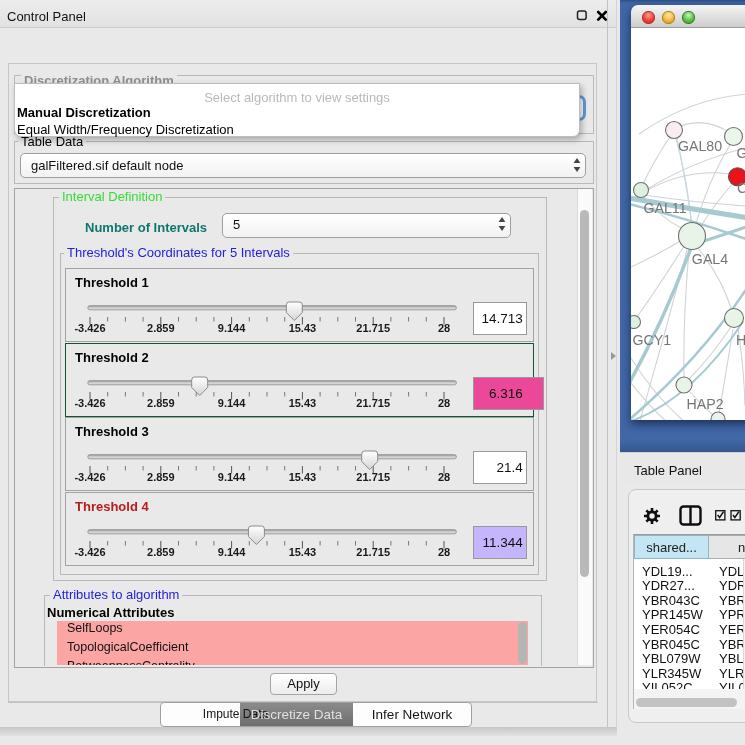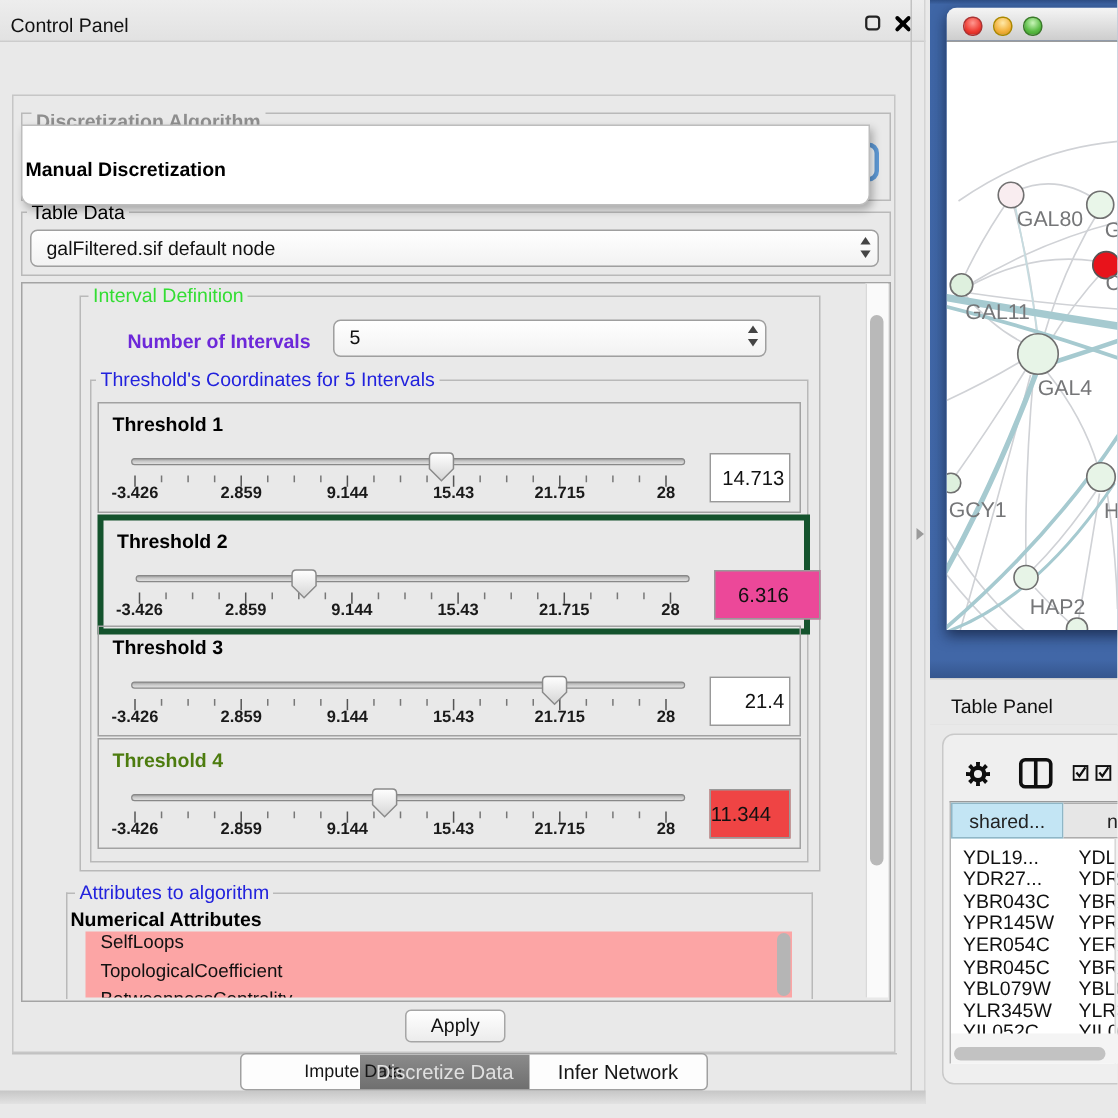--- a/index.html
+++ b/index.html
@@ -44,21 +44,21 @@
   </svg>
 
   <div class="abs" style="left:14px;top:188px;width:578px;height:478px;background:#e9e9e9;border:1px solid #a4a4a4;"></div>
 
   <div class="abs" style="left:577px;top:189px;width:14px;height:476px;background:#fafafa;border-left:1px solid #d9d9d9;"></div>
   <div class="abs" style="left:580px;top:210px;width:9px;height:367px;background:#b9b9b9;border-radius:5px;"></div>
 
   <div class="gbox" style="left:53px;top:197px;width:492px;height:382px;"></div>
   <div class="grouplab" style="left:59px;top:190px;color:#33dd33;">Interval Definition</div>
 
-  <div class="abs" style="left:85px;top:220px;font-size:13px;font-weight:bold;color:#6d28d9;">Number of Intervals</div>
+  <div class="abs" style="left:85px;top:220px;font-size:13px;font-weight:bold;color:#0f766e;">Number of Intervals</div>
   <div class="abs" style="left:222px;top:213px;width:287px;height:23px;background:linear-gradient(#ffffff,#f2f2f2);border:1px solid #9f9f9f;border-radius:5px;"></div>
   <div class="abs" style="left:233px;top:217px;font-size:13px;color:#111;">5</div>
   <svg class="abs" style="left:497px;top:216px;" width="10" height="16" viewBox="0 0 10 16">
     <path d="M5,1 L8.4,6 L1.6,6 Z" fill="#444"></path>
       <path d="M5,15 L8.4,10 L1.6,10 Z" fill="#444"></path>
   </svg>
 
   <div class="gbox" style="left:60px;top:253px;width:477px;height:320px;"></div>
   <div class="grouplab" style="left:64px;top:246px;color:#2222dd;">Threshold's Coordinates for 5 Intervals</div>
 
@@ -101,21 +101,21 @@
       <text x="24.0" y="63" text-anchor="middle" font-size="11" font-weight="bold" fill="#1a1a1a" font-family="Liberation Sans">-3.426</text>
         <text x="94.8" y="63" text-anchor="middle" font-size="11" font-weight="bold" fill="#1a1a1a" font-family="Liberation Sans">2.859</text>
         <text x="165.6" y="63" text-anchor="middle" font-size="11" font-weight="bold" fill="#1a1a1a" font-family="Liberation Sans">9.144</text>
         <text x="236.4" y="63" text-anchor="middle" font-size="11" font-weight="bold" fill="#1a1a1a" font-family="Liberation Sans">15.43</text>
         <text x="307.2" y="63" text-anchor="middle" font-size="11" font-weight="bold" fill="#1a1a1a" font-family="Liberation Sans">21.715</text>
         <text x="378.0" y="63" text-anchor="middle" font-size="11" font-weight="bold" fill="#1a1a1a" font-family="Liberation Sans">28</text>
       <path d="M220.3,36 Q220.3,33 223.1,33 L233.5,33 Q236.3,33 236.3,36 L236.3,43.5 L228.3,51.5 L220.3,43.5 Z" fill="url(#thg)" stroke="#8a8a8a" stroke-width="1"></path>
     </svg>
     <div class="abs" style="left:406.8px;top:33px;width:49px;height:31px;background:#fff;border:1px solid #999;text-align:right;font-size:13.5px;color:#111;line-height:31px;padding-right:3px;">14.713</div>
 </div>
-<div class="abs" style="left:65px;top:343px;width:467px;height:72px;border:4px solid #14532d;">
+<div class="abs" style="left:65px;top:343px;width:467px;height:72px;border:1px solid #14532d;">
     <div class="abs" style="left:9px;top:6px;font-size:13px;font-weight:bold;color:#000;">Threshold 2</div>
     <svg class="abs" style="left:0;top:0;" width="467" height="72" viewBox="0 0 467 72">
       <defs>
           <linearGradient id="trk1" x1="0" y1="0" x2="0" y2="1">
         <stop offset="0" stop-color="#9a9a9a"></stop>
             <stop offset="0.45" stop-color="#c9c9c9"></stop>
             <stop offset="1" stop-color="#e6e6e6"></stop>
           </linearGradient>
       <linearGradient id="thg" x1="0" y1="0" x2="0" y2="1">
         <stop offset="0" stop-color="#ffffff"></stop>
@@ -194,21 +194,21 @@
         <text x="94.8" y="63" text-anchor="middle" font-size="11" font-weight="bold" fill="#1a1a1a" font-family="Liberation Sans">2.859</text>
         <text x="165.6" y="63" text-anchor="middle" font-size="11" font-weight="bold" fill="#1a1a1a" font-family="Liberation Sans">9.144</text>
         <text x="236.4" y="63" text-anchor="middle" font-size="11" font-weight="bold" fill="#1a1a1a" font-family="Liberation Sans">15.43</text>
         <text x="307.2" y="63" text-anchor="middle" font-size="11" font-weight="bold" fill="#1a1a1a" font-family="Liberation Sans">21.715</text>
         <text x="378.0" y="63" text-anchor="middle" font-size="11" font-weight="bold" fill="#1a1a1a" font-family="Liberation Sans">28</text>
       <path d="M295.7,36 Q295.7,33 298.5,33 L308.9,33 Q311.7,33 311.7,36 L311.7,43.5 L303.7,51.5 L295.7,43.5 Z" fill="url(#thg)" stroke="#8a8a8a" stroke-width="1"></path>
     </svg>
     <div class="abs" style="left:406.8px;top:33px;width:49px;height:31px;background:#fff;border:1px solid #999;text-align:right;font-size:13.5px;color:#111;line-height:31px;padding-right:3px;">21.4</div>
 </div>
 <div class="abs" style="left:65px;top:492px;width:467px;height:72px;border:1px solid #a2a2a2;">
-    <div class="abs" style="left:9px;top:6px;font-size:13px;font-weight:bold;color:#4d7c0f;">Threshold 4</div>
+    <div class="abs" style="left:9px;top:6px;font-size:13px;font-weight:bold;color:#b91c1c;">Threshold 4</div>
     <svg class="abs" style="left:0;top:0;" width="467" height="72" viewBox="0 0 467 72">
       <defs>
           <linearGradient id="trk3" x1="0" y1="0" x2="0" y2="1">
         <stop offset="0" stop-color="#9a9a9a"></stop>
             <stop offset="0.45" stop-color="#c9c9c9"></stop>
             <stop offset="1" stop-color="#e6e6e6"></stop>
           </linearGradient>
       <linearGradient id="thg" x1="0" y1="0" x2="0" y2="1">
         <stop offset="0" stop-color="#ffffff"></stop>
             <stop offset="1" stop-color="#d5d5d5"></stop>
@@ -237,21 +237,21 @@
         <path d="M342.6,48 V52.5" stroke="#777" stroke-width="1"></path>
         <path d="M360.3,48 V52.5" stroke="#777" stroke-width="1"></path>
       <text x="24.0" y="63" text-anchor="middle" font-size="11" font-weight="bold" fill="#1a1a1a" font-family="Liberation Sans">-3.426</text>
         <text x="94.8" y="63" text-anchor="middle" font-size="11" font-weight="bold" fill="#1a1a1a" font-family="Liberation Sans">2.859</text>
         <text x="165.6" y="63" text-anchor="middle" font-size="11" font-weight="bold" fill="#1a1a1a" font-family="Liberation Sans">9.144</text>
         <text x="236.4" y="63" text-anchor="middle" font-size="11" font-weight="bold" fill="#1a1a1a" font-family="Liberation Sans">15.43</text>
         <text x="307.2" y="63" text-anchor="middle" font-size="11" font-weight="bold" fill="#1a1a1a" font-family="Liberation Sans">21.715</text>
         <text x="378.0" y="63" text-anchor="middle" font-size="11" font-weight="bold" fill="#1a1a1a" font-family="Liberation Sans">28</text>
       <path d="M182.4,36 Q182.4,33 185.2,33 L195.6,33 Q198.4,33 198.4,36 L198.4,43.5 L190.4,51.5 L182.4,43.5 Z" fill="url(#thg)" stroke="#8a8a8a" stroke-width="1"></path>
     </svg>
-    <div class="abs" style="left:406.8px;top:33px;width:49px;height:31px;background:#ef4444;border:1px solid #999;font-size:13.5px;color:#111;line-height:31px;padding-right:3px;">11.344</div>
+    <div class="abs" style="left:406.8px;top:33px;width:49px;height:31px;background:#c4b5fd;border:1px solid #999;text-align:right;font-size:13.5px;color:#111;line-height:31px;padding-right:3px;">11.344</div>
 </div>
 
   <div class="gbox" style="left:44px;top:595px;width:496px;height:70px;border-bottom:none;"></div>
   <div class="grouplab" style="left:50px;top:588px;color:#2222dd;">Attributes to algorithm</div>
   <div class="abs" style="left:47px;top:605px;font-size:13px;font-weight:bold;color:#000;">Numerical Attributes</div>
   <div class="abs" style="left:57px;top:621px;width:471px;height:44px;background:#fca5a5;overflow:hidden;">
     <div style="margin:-2px 0 0 10px;font-size:12.5px;line-height:19px;color:#111;">SelfLoops<br>TopologicalCoefficient<br>BetweennessCentrality</div>
   </div>
   <div class="abs" style="left:518px;top:622px;width:9px;height:42px;background:#b5b5b5;border-radius:5px;"></div>
 
@@ -260,21 +260,23 @@
   <div class="abs" style="left:8px;top:702px;width:590px;height:1px;background:#c2c2c2;"></div>
 
   <div class="abs" style="left:160px;top:702px;width:310px;height:23px;background:#fdfdfd;border:1px solid #a0a0a0;border-radius:4px;overflow:hidden;">
     <div class="abs" style="left:79px;top:0;width:113px;height:23px;background:linear-gradient(#8b8b8b,#6f6f6f);"></div>
     <div class="abs" style="left:0px;top:4px;width:79px;text-align:center;font-size:12px;color:#161616;padding-left:35px;">Impute Data</div>
     <div class="abs" style="left:79px;top:4px;width:113px;text-align:center;font-size:13.5px;color:#e0e0e0;">Discretize Data</div>
     <div class="abs" style="left:192px;top:4px;width:118px;text-align:center;font-size:13.5px;color:#161616;">Infer Network</div>
   </div>
 
   <div class="abs" style="left:14px;top:83px;width:564px;height:52px;background:#fff;border:1px solid #bdbdbd;border-radius:0 0 7px 7px;box-shadow:2px 3px 6px rgba(0,0,0,0.28);z-index:50;">
+    <div class="abs" style="left:0;top:6px;width:564px;text-align:center;font-size:13px;color:#b9b9b9;">Select algorithm to view settings</div>
     <div class="abs" style="left:2px;top:21px;font-size:13px;font-weight:bold;color:#000;">Manual Discretization</div>
+    <div class="abs" style="left:2px;top:37.5px;font-size:13px;color:#000;">Equal Width/Frequency Discretization</div>
   </div>
 </div>
 
 <div class="abs" style="left:611px;top:352px;width:0;height:0;border-top:4px solid transparent;border-bottom:4px solid transparent;border-left:5px solid #9a9a9a;"></div>
 
 <div class="abs" style="left:620px;top:0;width:125px;height:452px;background:linear-gradient(180deg,#2e4f86 0px,#3f66a6 3px,#4167a7 440px,#35568e 452px);overflow:hidden;">
 
   <div class="abs" style="left:11px;top:5px;width:120px;height:415px;border-radius:7px 0 0 0;overflow:hidden;box-shadow:0 4px 9px rgba(10,20,45,0.65);">
     <div class="abs" style="left:0;top:0;width:120px;height:22px;background:linear-gradient(#f5f5f5,#cdcdcd);border-bottom:1px solid #9c9c9c;">
       <div class="abs" style="left:10.5px;top:5.5px;width:11px;height:11px;border-radius:6px;background:radial-gradient(circle at 50% 30%,#ff9890,#ee3c33 60%,#c51f16);border:0.5px solid #a33;"></div>

